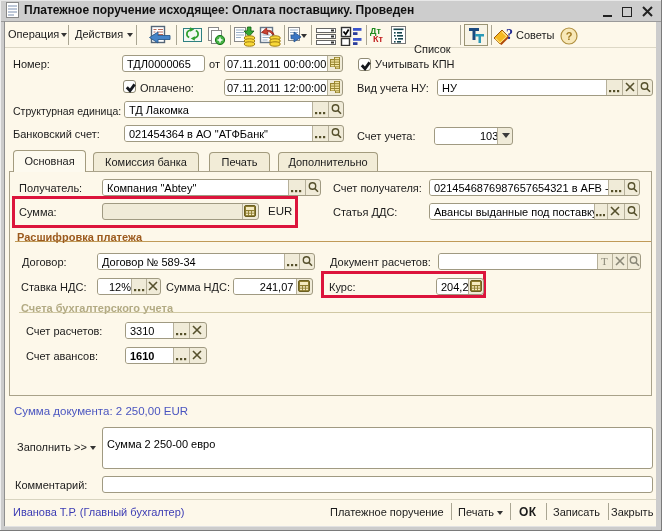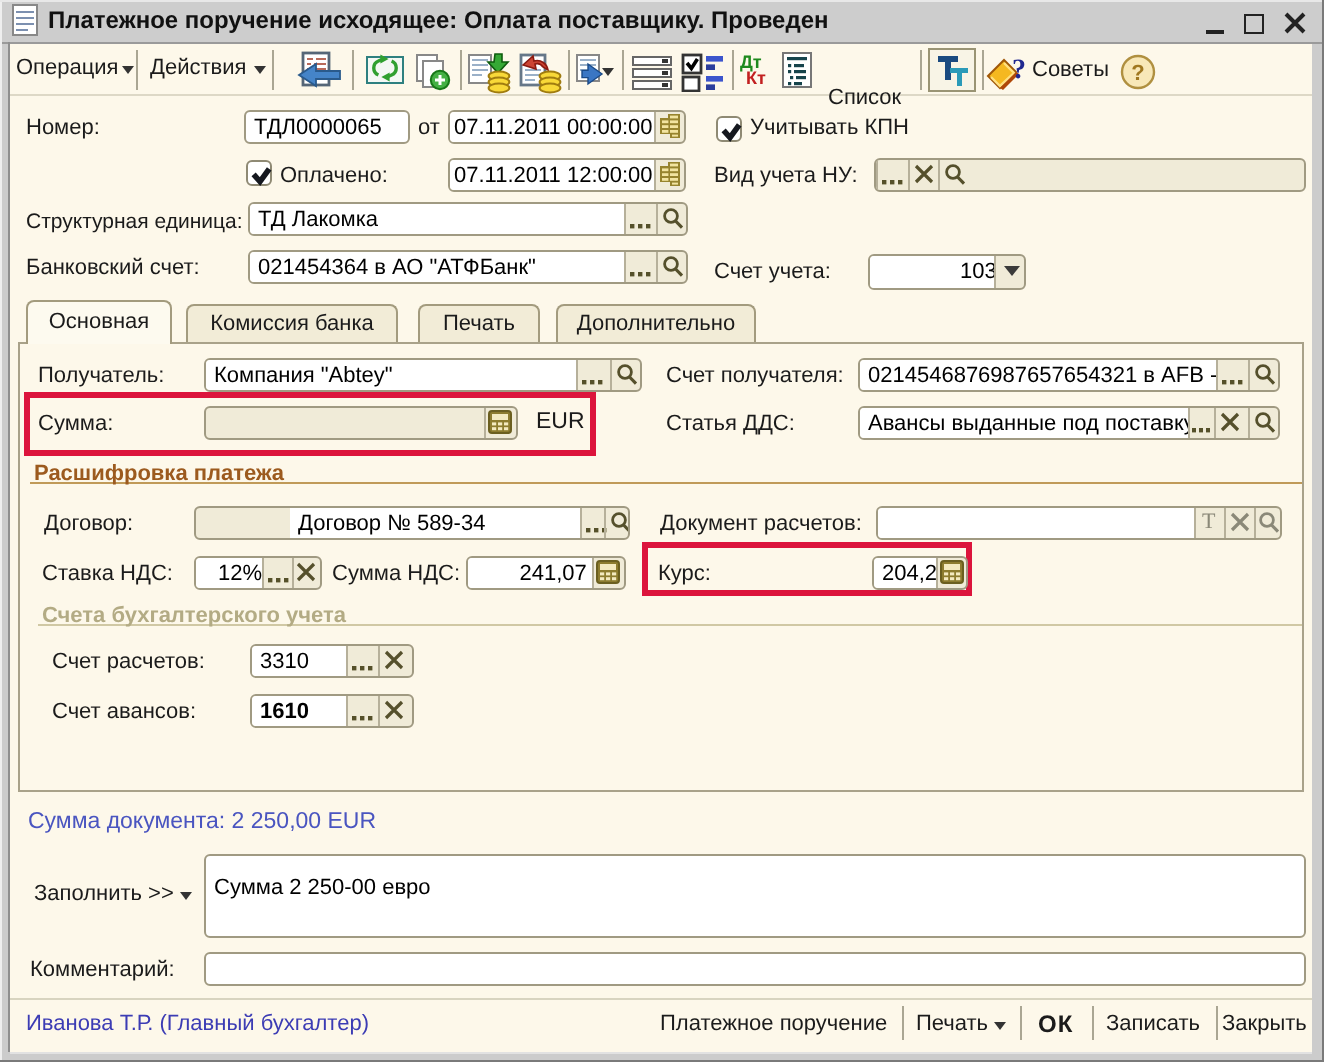--- a/index.html
+++ b/index.html
@@ -207,20 +207,21 @@
               <rect x="6" y="6.6" width="4" height="1.4"></rect>
               <rect x="2" y="9" width="3.2" height="1.4"></rect>
               <rect x="6" y="9" width="4" height="1.4"></rect>
               <rect x="7" y="11.3" width="3" height="1"></rect>
             </g>
           </svg>
         </div>
   </div>
   <div class="lbl" style="left:357px;top:82px;">Вид учета НУ:</div>
   <div class="wdg" style="left:437px;top:79px;width:216px;height:17px;">
+    <div class="tx" style="width:170px;">НУ</div>
     <div class="bt" style="width:16px;">
           <svg width="14" height="14" style="position:absolute;left:1px;top:1px">
             <rect x="1" y="9" width="2.2" height="2.2" fill="#55502a"></rect>
             <rect x="5" y="9" width="2.2" height="2.2" fill="#55502a"></rect>
             <rect x="9" y="9" width="2.2" height="2.2" fill="#55502a"></rect>
           </svg>
         </div>
     <div class="bt" style="width:15px;">
           <svg width="13" height="13" style="position:absolute;left:1px;top:1px">
             <path d="M2,2 L10,10 M10,2 L2,10" stroke="#55502c" stroke-width="1.6"></path>
@@ -360,21 +361,21 @@
             <circle cx="5.5" cy="5" r="3.2" fill="none" stroke="#55502c" stroke-width="1.4"></circle>
             <line x1="7.8" y1="7.5" x2="11" y2="10.8" stroke="#55502c" stroke-width="1.6"></line>
           </svg>
         </div>
   </div>
 
   <div style="position:absolute;left:15px;top:241px;width:636px;height:1px;background:#c09a58;"></div>
   <div class="grp" style="left:17px;top:231px;color:#9c5a1e;">Расшифровка платежа</div>
 
   <div class="lbl" style="left:22px;top:256px;">Договор:</div>
-  <div class="wdg" style="left:97px;top:253px;width:218px;height:17px;padding-left:47px;">
+  <div class="wdg" style="left:97px;top:253px;width:218px;height:17px;">
     <div class="tx" style="width:187px;">Договор № 589-34</div>
     <div class="bt" style="width:15px;">
           <svg width="14" height="14" style="position:absolute;left:1px;top:1px">
             <rect x="1" y="9" width="2.2" height="2.2" fill="#55502a"></rect>
             <rect x="5" y="9" width="2.2" height="2.2" fill="#55502a"></rect>
             <rect x="9" y="9" width="2.2" height="2.2" fill="#55502a"></rect>
           </svg>
         </div>
     <div class="bt" style="width:15px;">
           <svg width="13" height="13" style="position:absolute;left:1px;top:1px">

